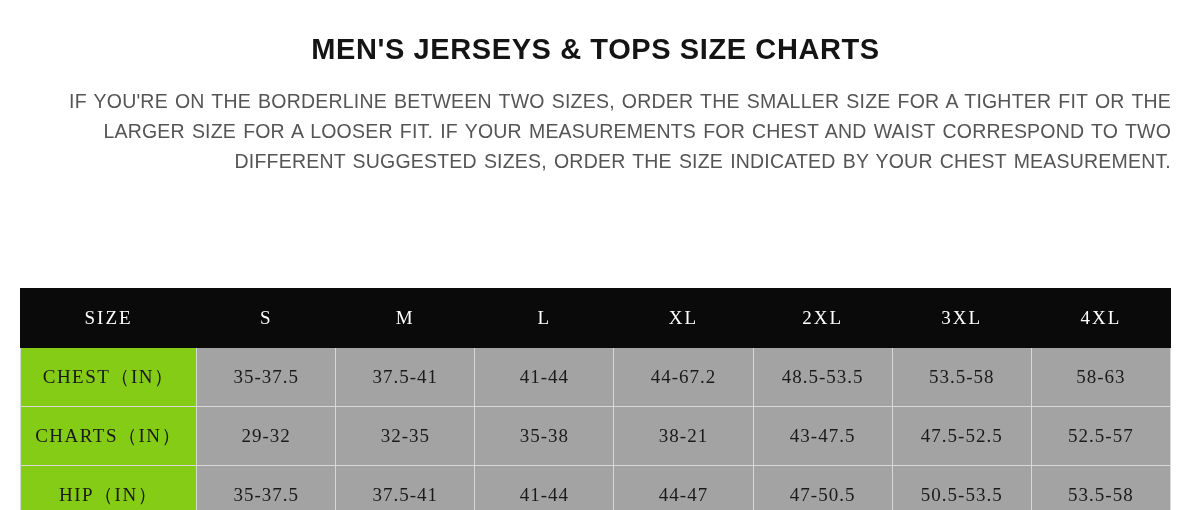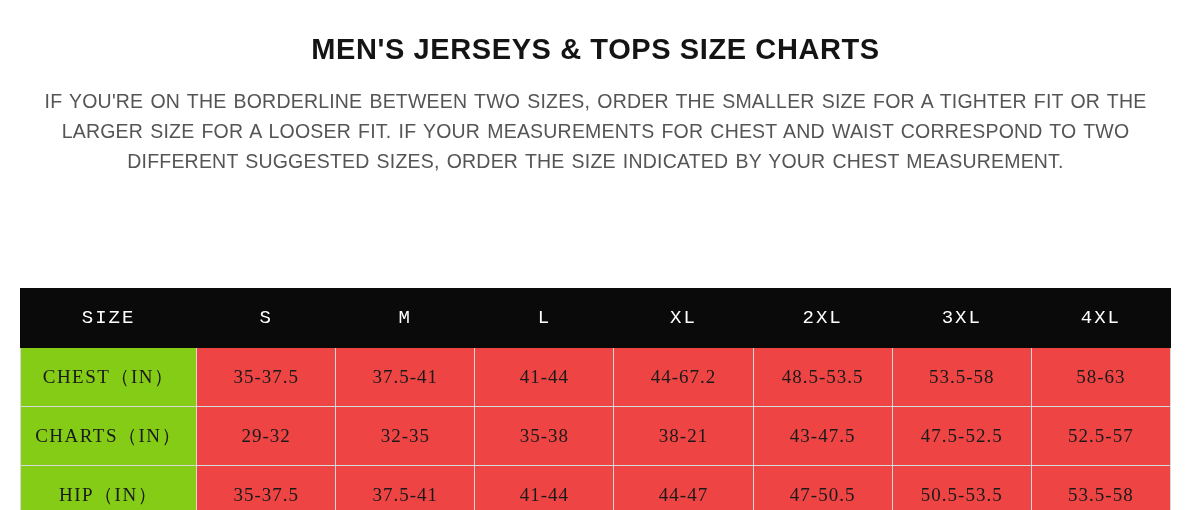--- a/index.html
+++ b/index.html
@@ -28,21 +28,21 @@
     letter-spacing: 0.6px;
     color: #141414;
     margin: 33px 0 0 0;
     font-family: "Liberation Sans", sans-serif;
   }
   .intro {
     margin: 20px 20px 0 20px;
     font-size: 19.5px;
     line-height: 1.55;
     color: #555555;
-    text-align: center;
+    text-align: right;
     font-family: "Liberation Sans", sans-serif;
     letter-spacing: 0.2px;
     word-spacing: 1.5px;
   }
   .table-wrap {
     position: absolute;
     left: 20px;
     top: 255px;
     width: 1151px;
   }
@@ -61,29 +61,28 @@
     padding: 0 2px;
     letter-spacing: 1px;
     font-family: "Liberation Serif", serif;
   }
   table.size-chart thead th {
     background: #0a0a0a;
     color: #ffffff;
     border: 1px solid #0a0a0a;
     font-weight: normal;
     letter-spacing: 2px;
-    font-family: Liberation Mono, monospace;
   }
   table.size-chart tbody td.rowhead {
     background: #84cc16;
     color: #1a1a1a;
     letter-spacing: 1.5px;
   }
   table.size-chart tbody td.val {
-    background: #ef4444;
+    background: #a3a3a3;
     color: #1a1a1a;
   }
   col.c0 { width: 176px; }
   col.cN { width: 139px; }
 </style>
 </head>
 <body>
 
 <div class="page">
 

